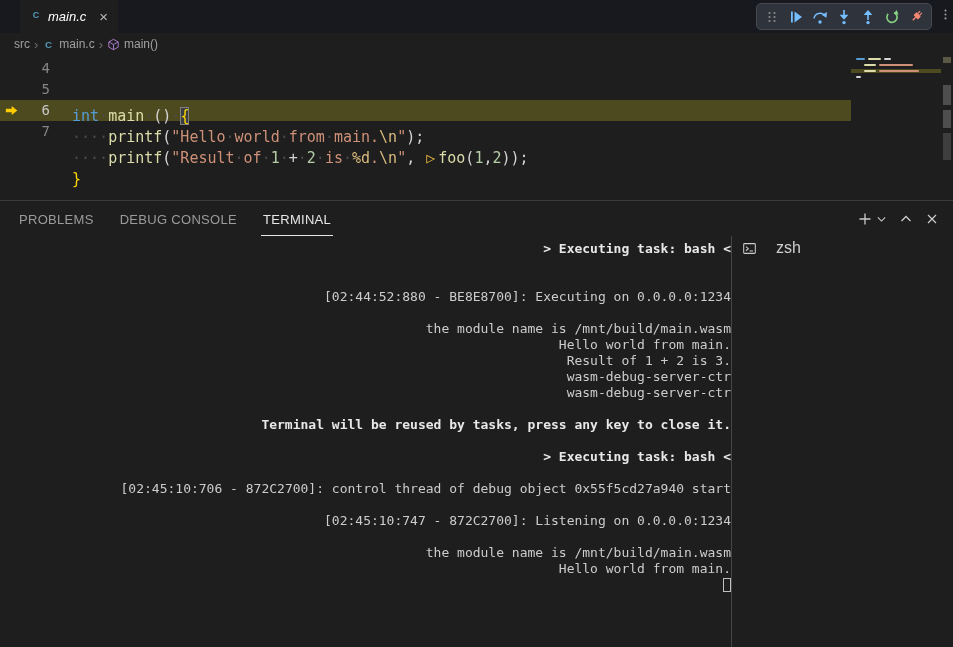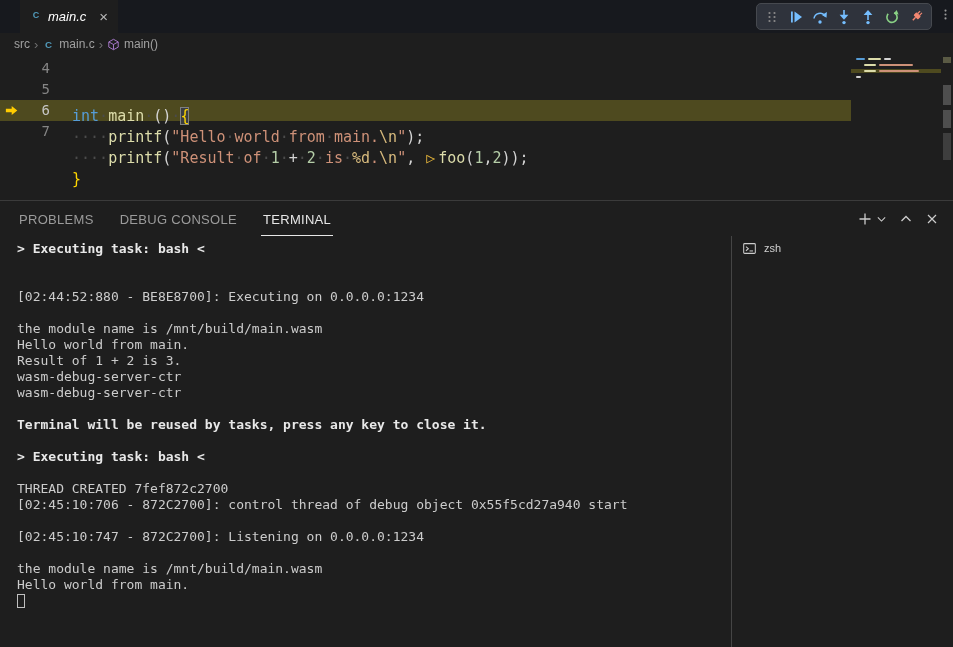--- a/index.html
+++ b/index.html
@@ -62,25 +62,25 @@
 .phead{position:relative;height:35px;}
 .ptabs{display:flex;padding-left:17px;gap:22px;height:100%;}
 .ptab{font-size:13px;letter-spacing:.3px;color:#9b9b9b;display:flex;align-items:center;border-bottom:1px solid transparent;cursor:pointer;padding:2px 2px 0;}
 .ptab.active{color:#e7e7e7;border-bottom-color:#e7e7e7;}
 .pacts{position:absolute;right:13px;top:9px;display:flex;align-items:center;gap:9px;}
 .pact{width:17px;height:17px;color:#cccccc;cursor:pointer;display:flex;align-items:center;justify-content:center;}
 .pact svg{width:16px;height:16px;display:block;}
 .pact.narrow{width:13px;margin-left:-7px;}
 .pbody{position:absolute;top:35px;bottom:0;left:0;right:0;display:flex;}
 .term{width:731px;flex:none;padding:5px 0 0 17px;font-family:"DejaVu Sans Mono","Liberation Mono",monospace;font-size:13px;line-height:16px;color:#cccccc;overflow:hidden;}
-.tline{height:16px;white-space:pre;}
+.tline{height:16px;white-space:pre;text-align:right;}
 .tline.bold{font-weight:bold;color:#e8e8e8;}
 .tcursor{display:inline-block;width:8px;height:14px;border:1px solid #bfbfbf;margin-top:1px;}
 .tlist{flex:1;border-left:1px solid #454545;padding-top:1px;}
-.trow{height:22px;display:flex;align-items:center;padding:0 10px;color:#cfcfcf;font-size:11px;cursor:pointer;}
+.trow{height:22px;display:flex;align-items:center;padding:0 10px;color:#cfcfcf;font-size:16px;cursor:pointer;gap:12px;}
 .trow.selected{background:#2e3136;}
 .ticn{width:15px;height:15px;margin-right:7px;color:#cccccc;display:flex;}
 .ticn svg{width:15px;height:15px;display:block;}
 .tmeta{color:#8b8b8b;margin-left:7px;}
 .spinner{margin-left:auto;margin-right:4px;width:11px;height:11px;border-radius:50%;border:1.6px solid transparent;border-top-color:#c8c8c8;border-left-color:#c8c8c8;transform:rotate(225deg);}
 </style>
 </head>
 <body>
 
 <div class="app">
@@ -261,21 +261,20 @@
           <div class="tline">the module name is /mnt/build/main.wasm</div>
           <div class="tline">Hello world from main.</div>
           <div class="tline">Result of 1 + 2 is 3.</div>
           <div class="tline">wasm-debug-server-ctr</div>
           <div class="tline">wasm-debug-server-ctr</div>
           <div class="tline">&nbsp;</div>
           <div class="tline bold">Terminal will be reused by tasks, press any key to close it.</div>
           <div class="tline">&nbsp;</div>
           <div class="tline bold">&gt; Executing task: bash &lt;</div>
           <div class="tline">&nbsp;</div>
-          <div class="tline">THREAD CREATED 7fef872c2700</div>
           <div class="tline">[02:45:10:706 - 872C2700]: control thread of debug object 0x55f5cd27a940 start</div>
           <div class="tline">&nbsp;</div>
           <div class="tline">[02:45:10:747 - 872C2700]: Listening on 0.0.0.0:1234</div>
           <div class="tline">&nbsp;</div>
           <div class="tline">the module name is /mnt/build/main.wasm</div>
           <div class="tline">Hello world from main.</div>
           <div class="tline"><span class="tcursor"></span></div>
         </div>
       <aside class="tlist" id="terminal-list">
           <div class="trow">

